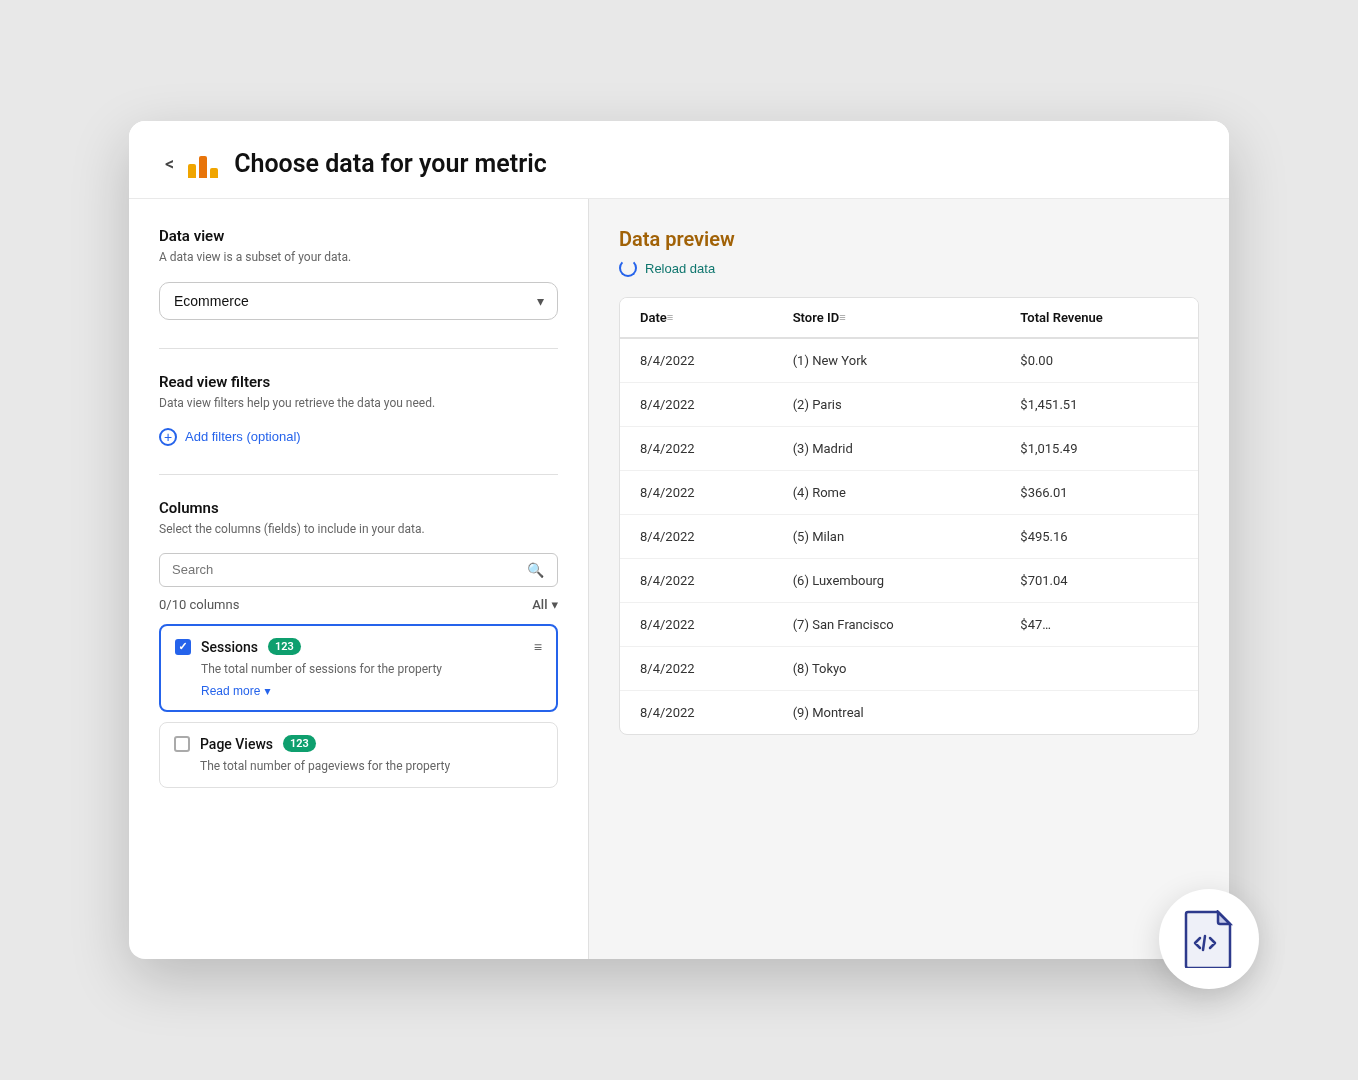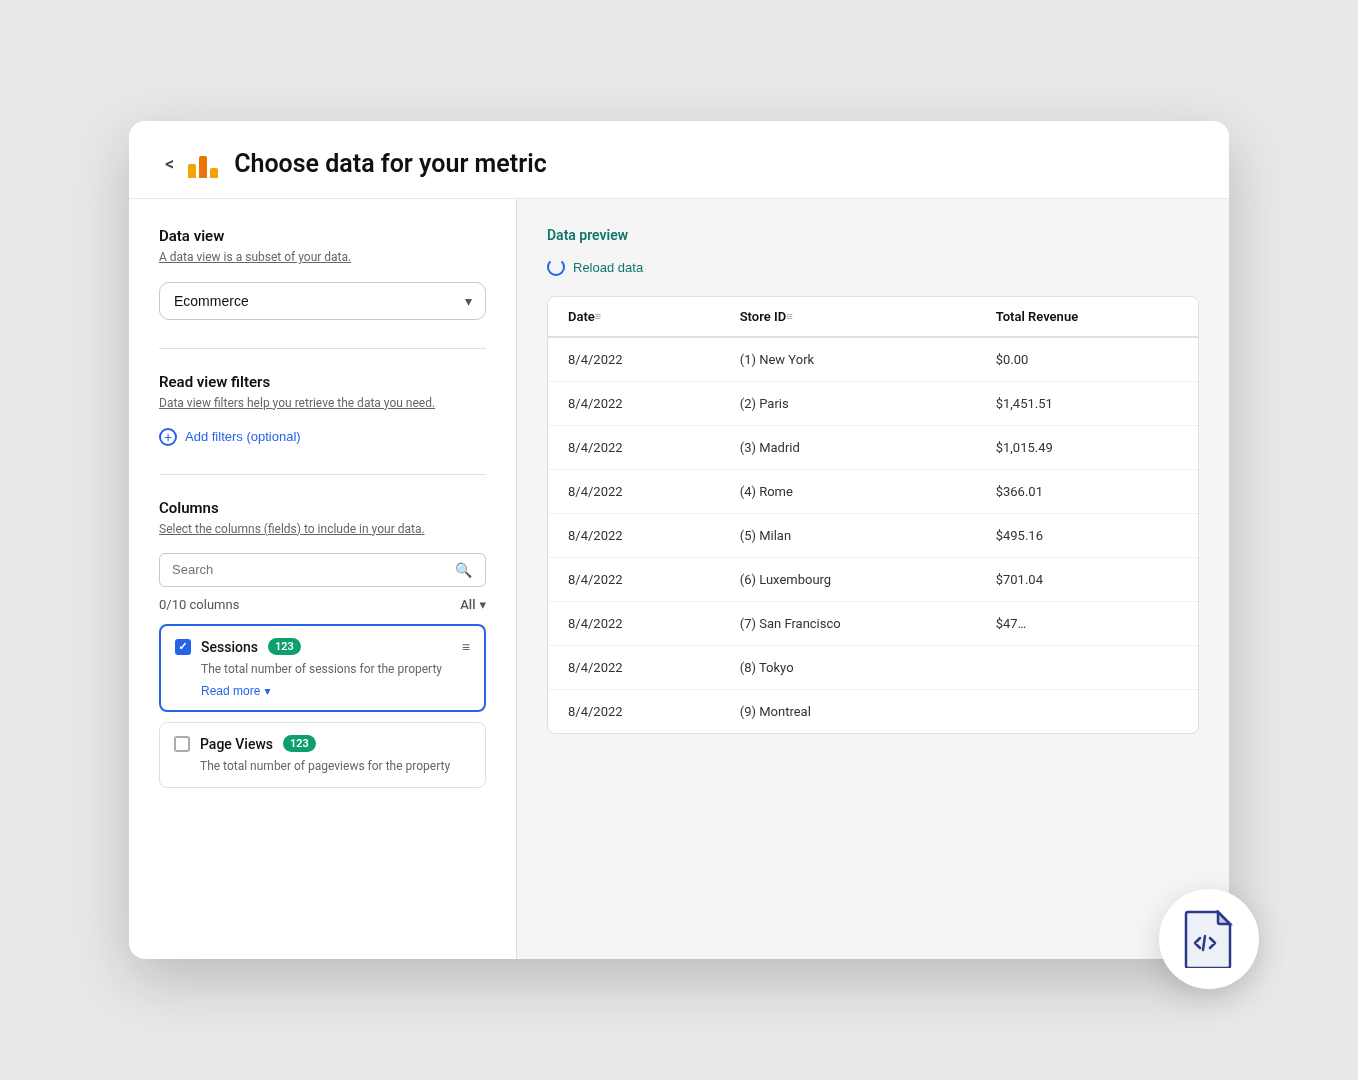--- a/index.html
+++ b/index.html
@@ -65,21 +65,21 @@
       color: #111;
     }
 
     .modal-body {
       display: flex;
       height: 760px;
     }
 
     
     .left-panel {
-      width: 388px;
+      width: 460px;
       flex-shrink: 0;
       border-right: 1px solid #e0e0e0;
       overflow-y: auto;
       padding: 28px 30px;
     }
 
     .left-panel::-webkit-scrollbar { width: 4px; }
     .left-panel::-webkit-scrollbar-thumb { background: #ccc; border-radius: 2px; }
 
     .section-title {
@@ -87,21 +87,20 @@
       font-weight: 600;
       color: #111;
       margin-bottom: 4px;
     }
 
     .section-desc {
       font-size: 12px;
       color: #666;
       margin-bottom: 16px;
       line-height: 1.4;
-      text-decoration: underline;
     }
 
     .select-wrapper {
       position: relative;
       margin-bottom: 28px;
     }
 
     .select-field {
       width: 100%;
       padding: 10px 40px 10px 14px;
@@ -285,24 +284,24 @@
 
     
     .right-panel {
       flex: 1;
       background: #f5f5f5;
       padding: 28px 30px;
       overflow-x: auto;
     }
 
     .preview-title {
-      font-size: 14px;
+      font-size: 20px;
       font-weight: 600;
-      color: #0f766e;
-      margin-bottom: 15px;
+      color: #a16207;
+      margin-bottom: 8px;
     }
 
     .reload-btn {
       display: flex;
       align-items: center;
       gap: 8px;
       color: #0f766e;
       font-size: 13px;
       cursor: pointer;
       background: none;

